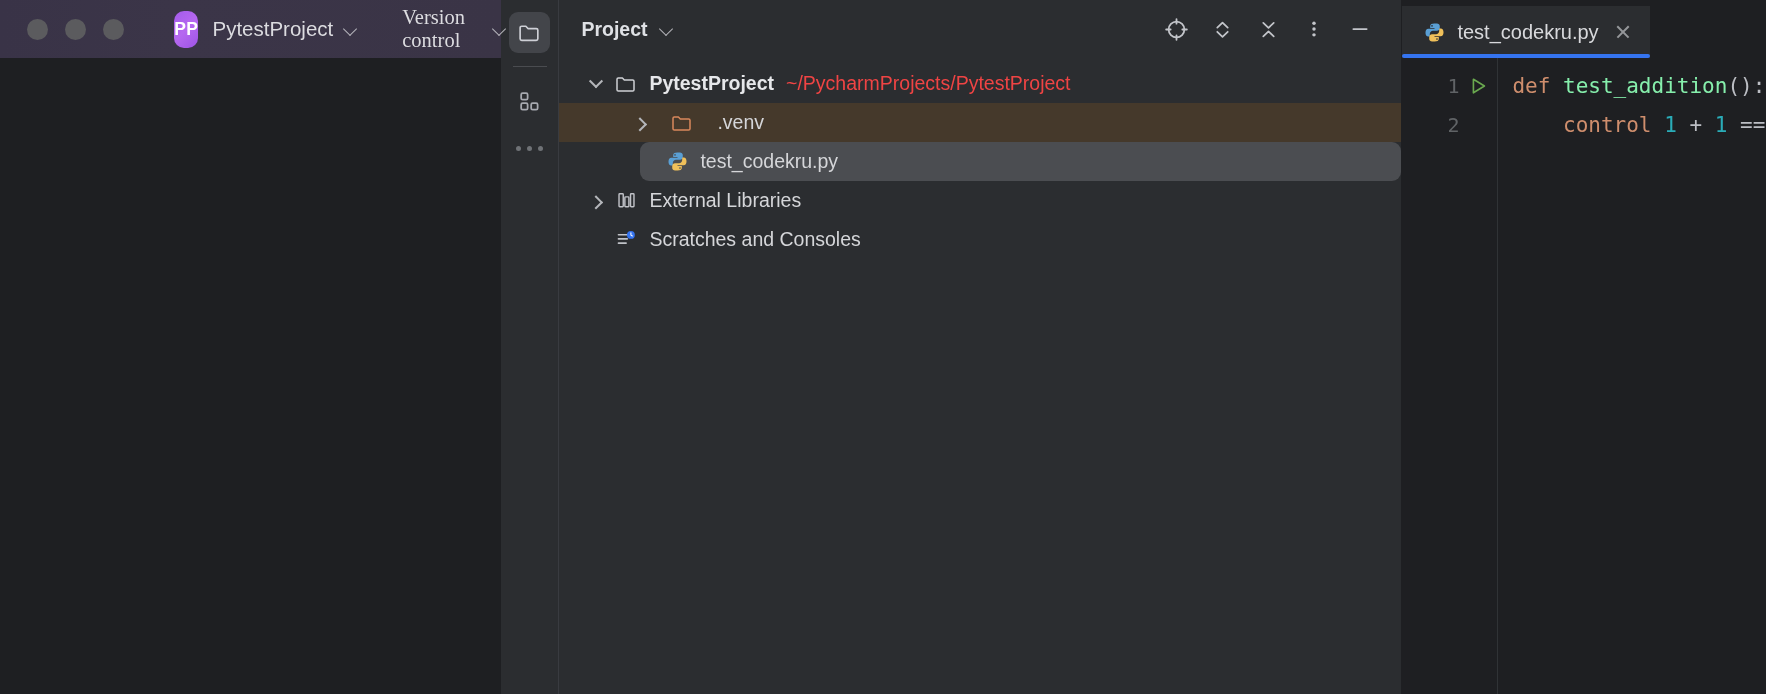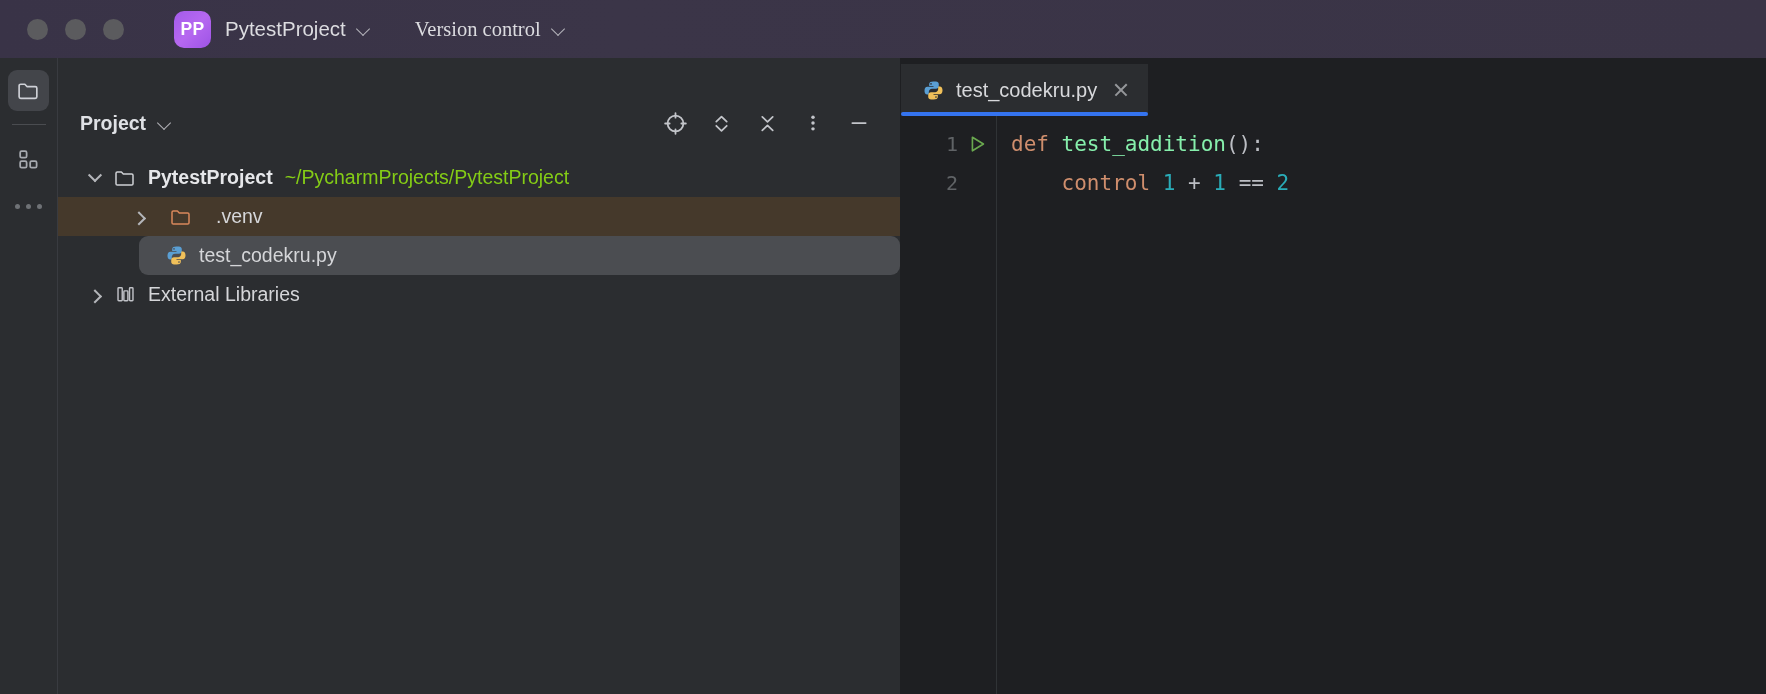--- a/index.html
+++ b/index.html
@@ -2,21 +2,21 @@
 <html><head>
 <meta charset="utf-8">
 <style>
   * { margin:0; padding:0; box-sizing:border-box; }
   html,body{
     width:1766px; height:694px; overflow:hidden;
     background:#1e1f22;
     font-family:"Liberation Sans", sans-serif;
     -webkit-font-smoothing:antialiased;
   }
-  .app{ position:relative; width:1766px; height:694px; display:flex; flex-direction:column; }
+  .app{ position:relative; width:1766px; height:694px; display:flex; flex-direction:row; }
 
   
   .titlebar{
     height:58px; flex:0 0 58px;
     background:linear-gradient(90deg,#393347 0%,#3b3548 35%,#3a3446 100%);
     display:flex; align-items:center; position:relative;
   }
   .traffic{ display:flex; gap:17px; margin-left:27px; }
   .tl{ width:21px; height:21px; border-radius:50%; background:#5b5b5e; }
   .proj-badge{
@@ -63,21 +63,20 @@
 
   
   .panel{
     width:843px; flex:0 0 843px; background:#2b2d30;
     display:flex; flex-direction:column; min-width:0;
     border-right:1px solid #1e1f22;
   }
   .panel-head{
     height:58px; flex:0 0 58px; display:flex; align-items:center;
     padding:0 0 0 22px;
-    margin-top:36px;
   }
   .panel-title{
     color:#dfe1e5; font-size:19.5px; font-weight:700;
     display:flex; align-items:center; gap:12px;
   }
   .panel-tools{ margin-left:auto; display:flex; align-items:center; gap:0; padding-right:18px; }
   .tool{ width:46px; height:46px; display:flex; align-items:center; justify-content:center; border-radius:7px; }
 
   .tree{ padding-top:6px; flex:1; overflow:hidden; }
   .row{
@@ -98,21 +97,21 @@
     width:30px; display:inline-flex; align-items:center; justify-content:center;
     flex:0 0 30px;
   }
   .arrow i{ display:block; width:10px; height:10px; border-right:2px solid #b4b6ba; border-bottom:2px solid #b4b6ba; }
   .arrow.down i{ transform:rotate(45deg) translate(-2px,-2px); }
   .arrow.right i{ transform:rotate(-45deg) translate(-1px,1px); }
 
   .ico{ width:30px; flex:0 0 30px; display:flex; align-items:center; justify-content:center; margin-right:8px; }
   .lbl{ line-height:1; }
   .lbl.bold{ font-weight:700; color:#e6e7ea; }
-  .path{ color:#84cc16; font-size:19.5px; margin-left:12px; }
+  .path{ color:#ef4444; font-size:19.5px; margin-left:12px; }
 
   .indent1{ margin-left:44px;gap:12px; }
 
   
   .editor{ flex:1; display:flex; flex-direction:column; background:#1e1f22; min-width:0; }
   .tabbar{ height:58px; flex:0 0 58px; display:flex; align-items:flex-end; background:#1e1f22; }
   .tab{
     height:52px; display:flex; align-items:center; gap:11px;
     padding:0 16px 0 20px; background:#2b2d30; position:relative;
     color:#d8d9dc; font-size:20px; border-radius:0;
@@ -289,20 +288,33 @@
               <svg width="23" height="23" viewBox="0 0 24 24" fill="none">
                 <rect x="4.2" y="5" width="4.4" height="13.6" rx="0.8" stroke="#c0c2c7" stroke-width="1.5"></rect>
                 <rect x="10.3" y="8.2" width="4.2" height="10.4" rx="0.8" stroke="#c0c2c7" stroke-width="1.5"></rect>
                 <rect x="16.2" y="5" width="3.6" height="13.6" rx="0.8" stroke="#c0c2c7" stroke-width="1.5"></rect>
               </svg>
             </span>
             <span class="lbl">External Libraries</span>
           </div>
         </div>
 
+        <div class="row">
+          <div class="cnt">
+            <span class="arrow"></span>
+            <span class="ico">
+              <svg width="23" height="23" viewBox="0 0 24 24" fill="none">
+                <path d="M3.6 7h11M3.6 11.4h9.2M3.6 15.8h8" stroke="#c0c2c7" stroke-width="1.7" stroke-linecap="round"></path>
+                <circle cx="16.6" cy="7.2" r="4.1" fill="#3574f0"></circle>
+                <path d="M16.6 5.1v2.3l1.5 1" stroke="#fff" stroke-width="1.1" stroke-linecap="round"></path>
+              </svg>
+            </span>
+            <span class="lbl">Scratches and Consoles</span>
+          </div>
+        </div>
 
       </div>
     </div>
 
     <div class="editor">
       <div class="tabbar">
         <div class="tab">
           <span class="ico" style="width:24px;flex:0 0 24px;margin-right:0">
             <svg width="23" height="23" viewBox="0 0 24 24">
               <path d="M11.8 2.6c-2.6 0-4.3.8-4.3 2.6v2.1h4.5v.8H5.6C3.7 8.1 2.6 9.6 2.6 12.2c0 2.5 1 4 2.9 4h1.6v-2.6c0-1.8 1.5-3.3 3.3-3.3h4.2c1.6 0 2.9-1.3 2.9-2.9V5.2c0-1.6-1.3-2.4-3-2.6h-2.7zm-2.4 1.6c.5 0 .9.4.9.9s-.4.9-.9.9-.9-.4-.9-.9.4-.9.9-.9z" fill="#5a9fd4"></path>

